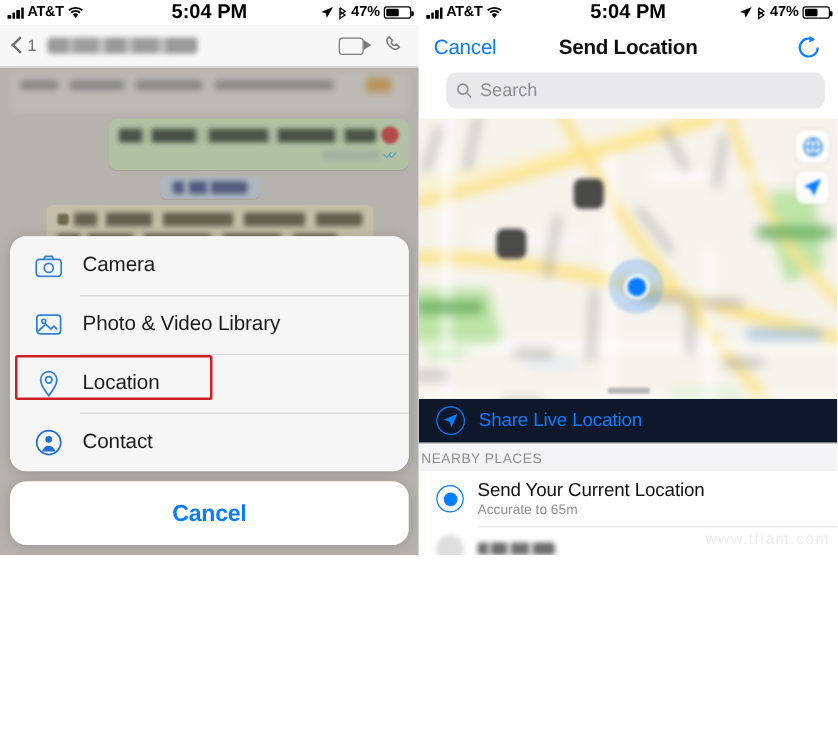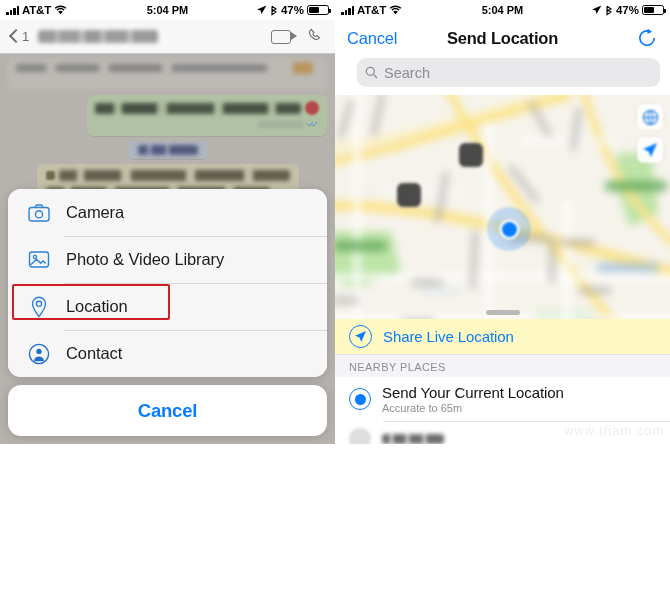--- a/index.html
+++ b/index.html
@@ -15,21 +15,21 @@
   .panel { position:relative; width:335px; height:444px; overflow:hidden; background:#fff; }
 
   
   .statusbar {
     position:relative; height:20px; width:100%;
     display:flex; align-items:center;
     font-size:11.5px; font-weight:bold; color:#000;
     padding:0 6px; z-index:40;
   }
   .sb-left { display:flex; align-items:center; gap:3px; }
-  .sb-center { position:absolute; left:0; right:0; text-align:center; font-size:11px; font-weight:bold; }
+  .sb-center { position:absolute; left:0; right:0; text-align:center; font-size:16px; font-weight:bold; }
   .sb-right { margin-left:auto; display:flex; align-items:center; gap:3px; }
   .bars { display:flex; align-items:flex-end; gap:1px; height:9px; }
   .bars i { display:block; width:2.5px; background:#000; border-radius:.5px; }
   .bars i:nth-child(1){height:3px;}
   .bars i:nth-child(2){height:5px;}
   .bars i:nth-child(3){height:7px;}
   .bars i:nth-child(4){height:9px;}
   .carrier { font-size:11.5px; font-weight:bold; letter-spacing:-.2px; }
   .batt { width:22px; height:10px; border:1.2px solid #000; border-radius:2.5px; position:relative; }
   .batt:after{ content:""; position:absolute; right:-3px; top:3px; width:1.8px; height:4px; background:#000; border-radius:0 1px 1px 0;}
@@ -155,26 +155,26 @@
     box-shadow:0 0 3px rgba(0,0,0,.12); filter:blur(1.2px);
   }
   .bluedot-wrap { position:absolute; left:152px; top:112px; z-index:5; filter:blur(1.1px); }
   .bluedot-halo { width:44px; height:44px; border-radius:50%; background:rgba(10,124,255,.22);
                   display:flex; align-items:center; justify-content:center; }
   .bluedot { width:15px; height:15px; border-radius:50%; background:#0a7cff; box-shadow:0 0 0 2.5px #fff; }
   .poi { position:absolute; width:24px; height:24px; border-radius:6px; background:#3c3c3c; z-index:4; filter:blur(1.8px); opacity:.92; }
   .handle { position:absolute; left:50%; transform:translateX(-50%); bottom:4px; width:34px; height:5px;
             border-radius:3px; background:#b9b9b9; z-index:7; filter:blur(.7px); }
 
-  .share-row { height:36px; display:flex; align-items:center; padding:0 14px; background:#fef9c3; gap:11px;
+  .share-row { height:36px; display:flex; align-items:center; padding:0 14px; background:#0f172a; gap:11px;
                border-bottom:.5px solid #e0e0e2; }
   .share-ico { width:23px; height:23px; border-radius:50%; border:1.5px solid #0a7cff;
                display:flex; align-items:center; justify-content:center; flex:0 0 auto; }
   .share-label { font-size:15px; color:#0a7cff; letter-spacing:-.1px; }
-  .sec-hdr { height:22px; display:flex; align-items:flex-end; padding:0 14px 4px; background:#f4f4f6;
+  .sec-hdr { height:22px; display:flex; align-items:flex-end; padding:0 2px 4px; background:#f4f4f6;
              font-size:11px; color:#8d8d93; letter-spacing:.4px; }
   .place-row { display:flex; align-items:center; padding:7px 14px; background:#fff; gap:11px; position:relative; }
   .place-row + .place-row:before{ content:""; position:absolute; left:48px; right:0; top:0; height:.5px; background:#e3e3e5; }
   .radio-on { width:22px; height:22px; border-radius:50%; border:1.6px solid #0a7cff;
               display:flex; align-items:center; justify-content:center; flex:0 0 auto; }
   .radio-on i { width:11px; height:11px; border-radius:50%; background:#0a7cff; display:block; }
   .place-txt { min-width:0; }
   .place-title { font-size:15px; color:#111; letter-spacing:-.1px; }
   .place-sub { font-size:11px; color:#8d8d93; margin-top:1px; }
   .ghost-ico { width:22px; height:22px; border-radius:50%; background:#dededf; flex:0 0 auto; filter:blur(1.6px); }

